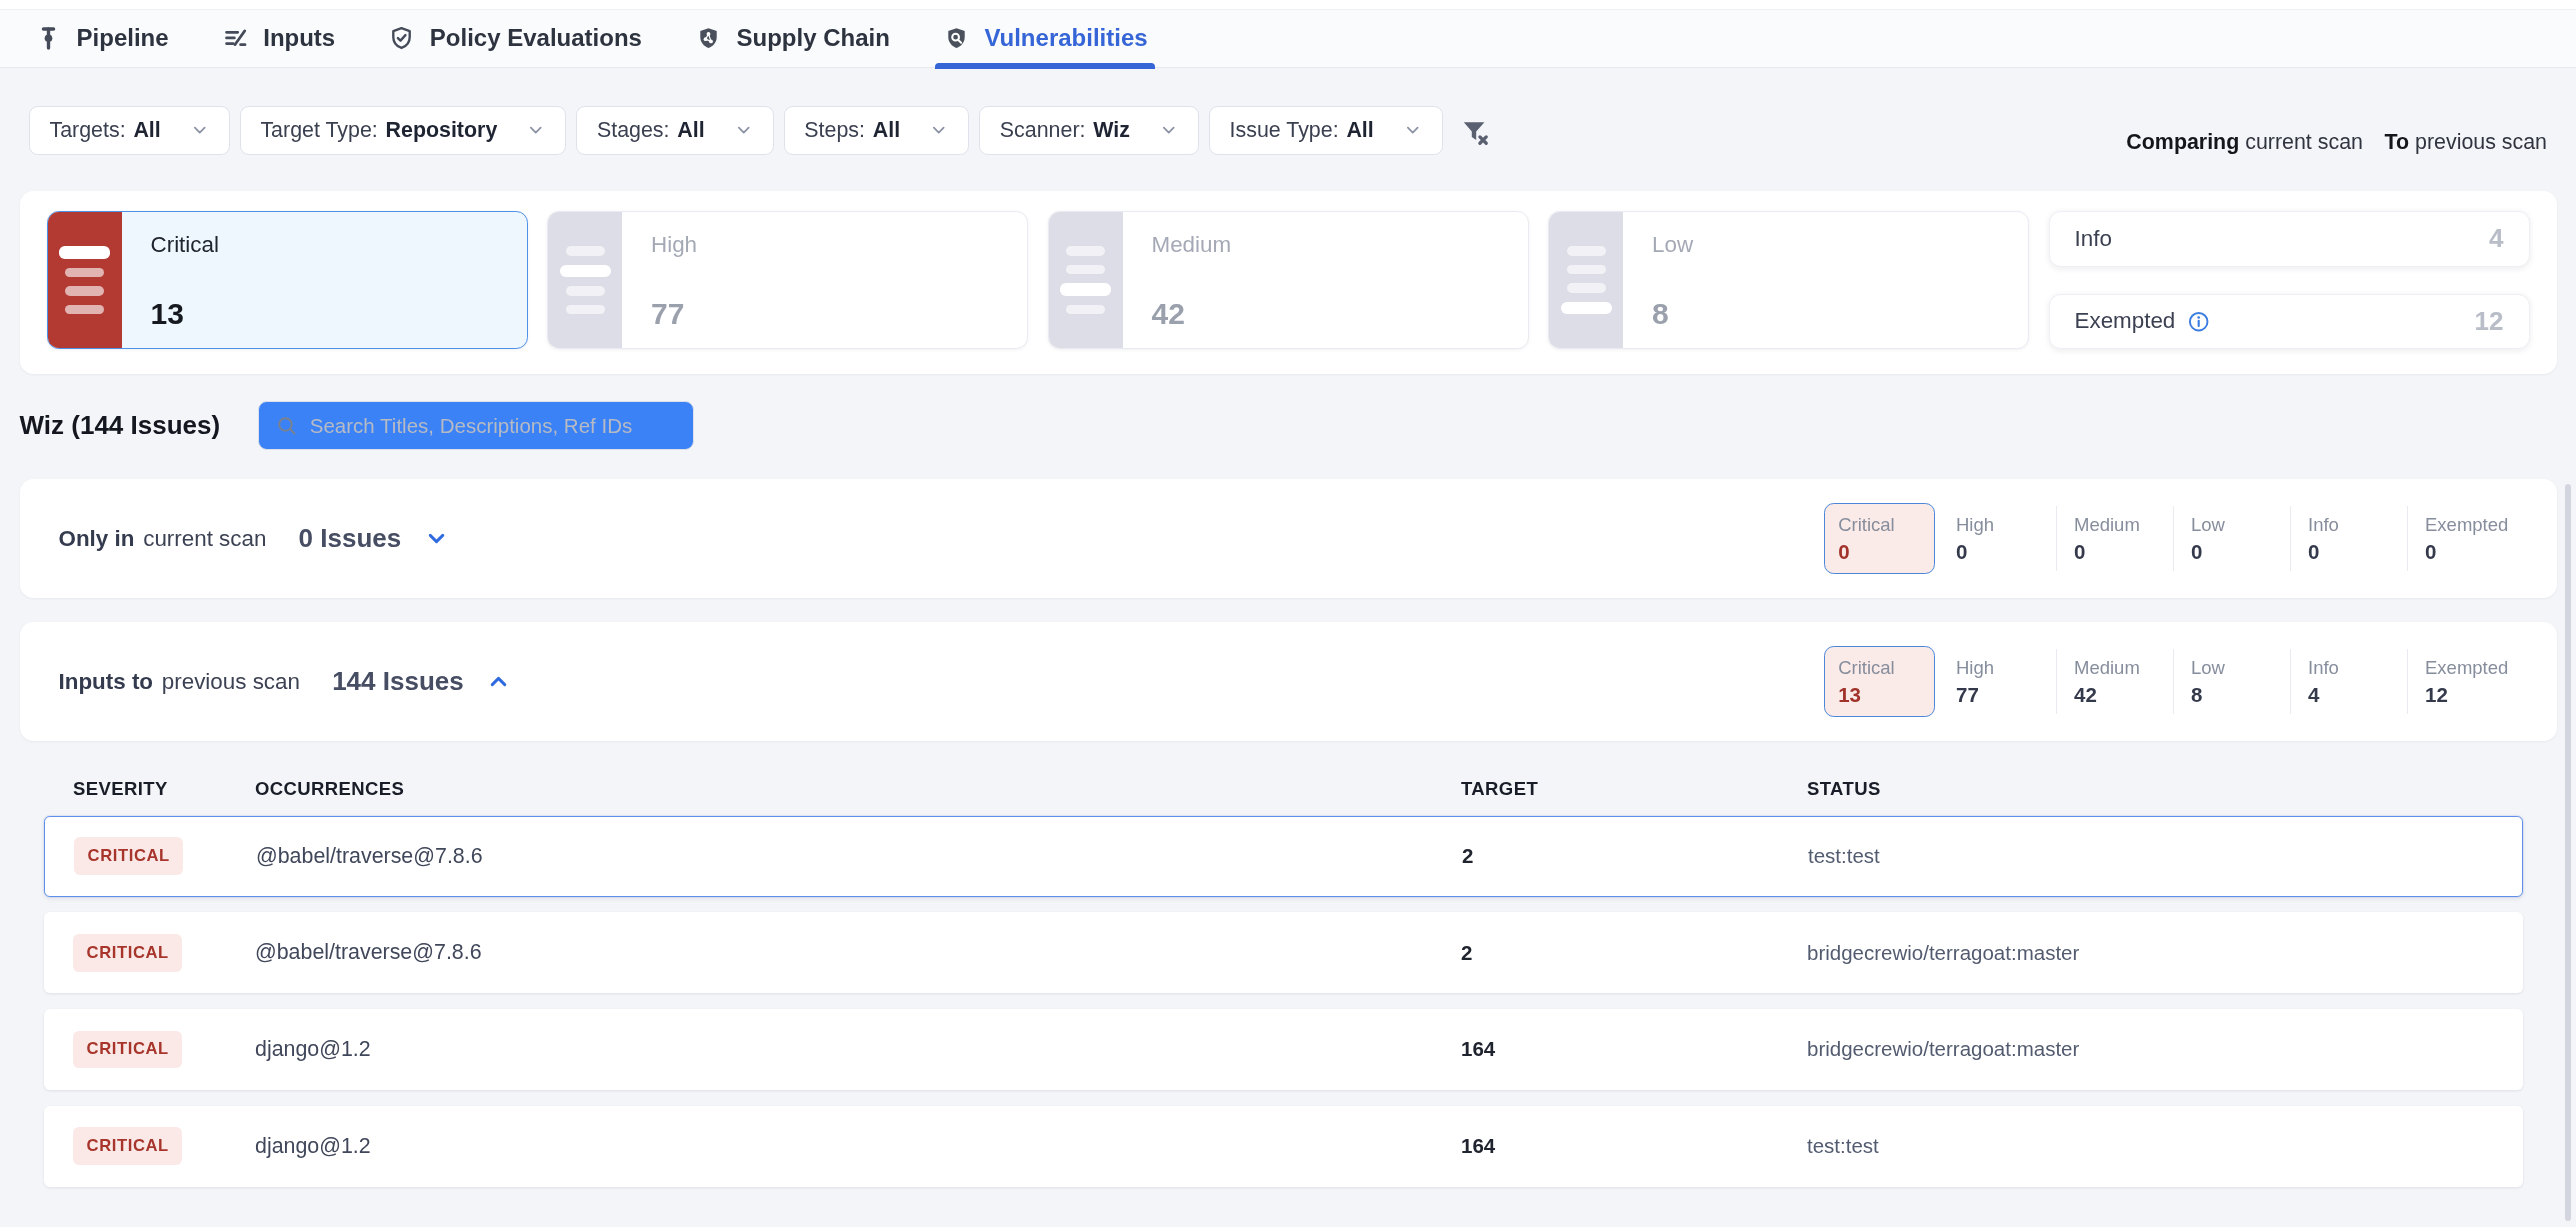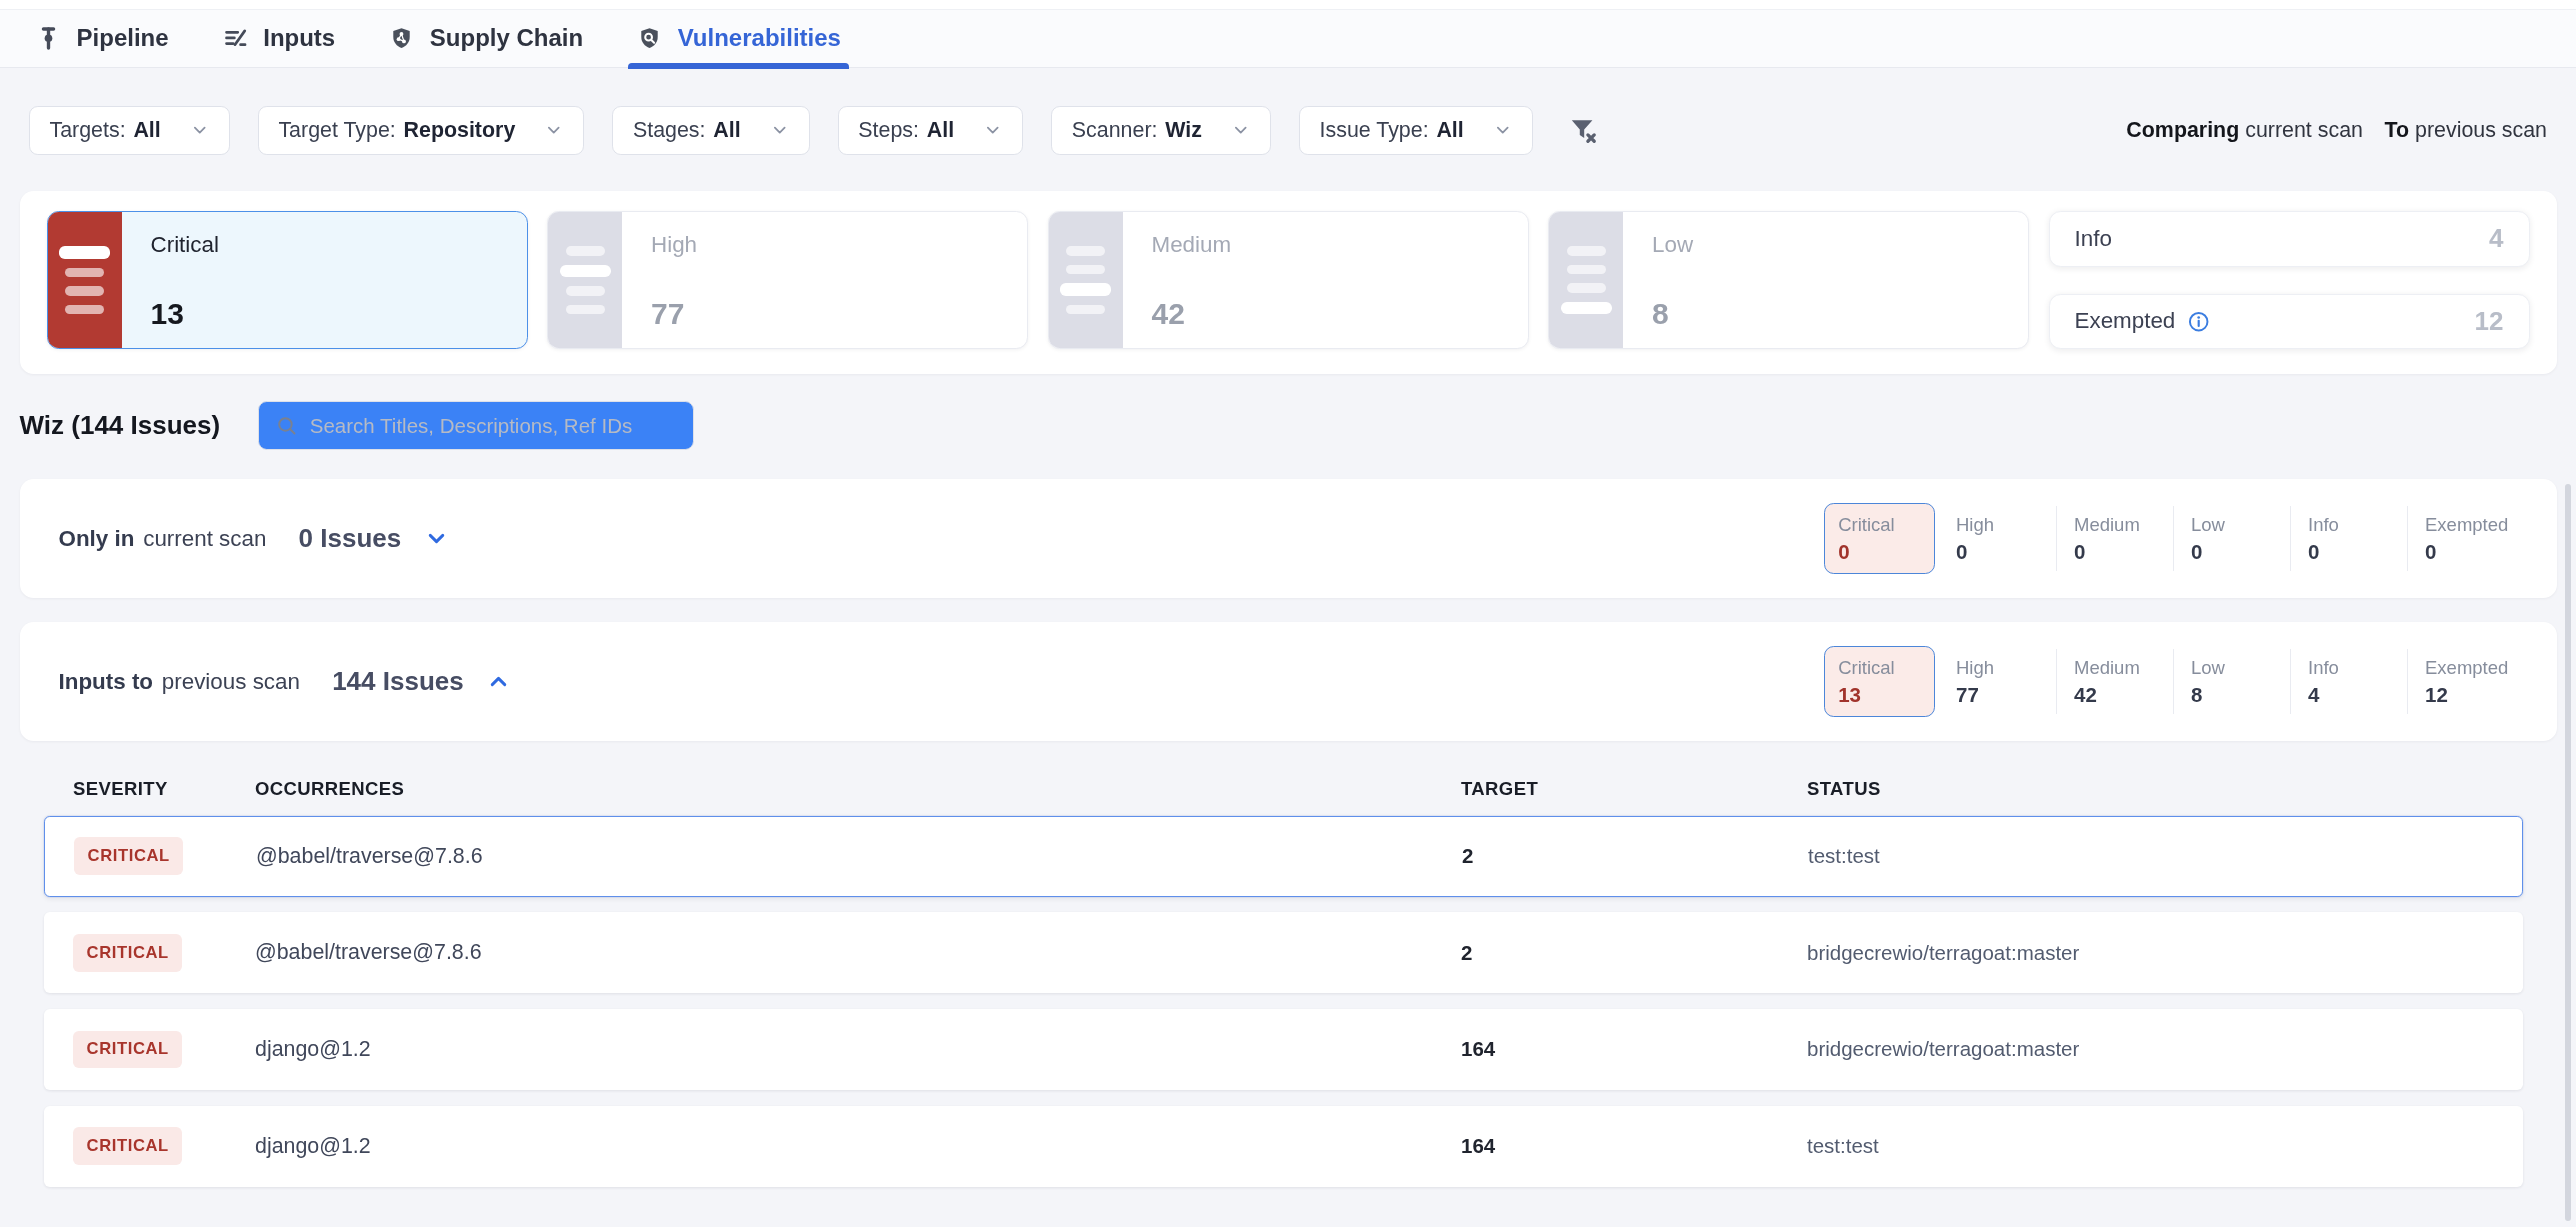--- a/index.html
+++ b/index.html
@@ -16,21 +16,21 @@
     height:58px; background:#fafbfd; border-bottom:1.9px solid #e7e9ef;
     display:flex; align-items:center; gap:53px; padding:0 35px;
   }
   .tab { display:flex; align-items:center; gap:14.6px; font-size:24px; font-weight:700;
          color:#2e3340; height:100%; position:relative; cursor:pointer; }
   .tab.active .tab-label { color:#3565d6; }
   .tab.active::after { content:""; position:absolute; left:-7.8px; right:-7.8px; bottom:-1.9px;
          height:5.8px; background:#3565d6; border-radius:3.9px 3.9px 0 0; }
 
   
-  .filter-row { display:flex; align-items:center; gap:28px; margin:38px 29px 0 29px; }
+  .filter-row { display:flex; align-items:flex-end; gap:10px; margin:38px 29px 0 29px; }
   .filter-btn { background:#fff; border:1px solid #dfe2ea; border-radius:8.8px; height:49px;
          display:flex; align-items:center; gap:7.8px; padding:0 19.5px; font-size:21.4px;
          color:#3a4050; cursor:pointer; white-space:nowrap; }
   .filter-btn .fval { font-weight:700; color:#1f2433; }
   .filter-btn .chev { margin-left:21.4px; }
   .iconbtn { background:none; border:none; cursor:pointer; padding:5.8px; }
   .comparing { margin-left:auto; font-size:21.4px; color:#30343f; white-space:nowrap; }
   .comparing b { color:#14161c; }
   .comparing .sp { display:inline-block; width:9.7px; }
 
@@ -130,20 +130,29 @@
     <span>
       <svg width="27" height="27" viewBox="0 0 24 24" fill="none">
         <path d="M4 6.5h10M4 11.5h7M4 16.5h6" stroke="#454b59" stroke-width="2.4" stroke-linecap="round"></path>
         <path d="M20.2 5.2L11.5 17.5" stroke="#454b59" stroke-width="2.4" stroke-linecap="round"></path>
         <path d="M16.5 17.5h4" stroke="#454b59" stroke-width="2.4" stroke-linecap="round"></path>
       </svg>
     </span>
     <span class="tab-label">Inputs</span>
   </div>
 
+  <div class="tab">
+    <span>
+      <svg width="27" height="27" viewBox="0 0 24 24" fill="none">
+        <path d="M12 2.8l7.3 2.6v5.2c0 4.7-3.1 8.3-7.3 9.8-4.2-1.5-7.3-5.1-7.3-9.8V5.4z" stroke="#454b59" stroke-width="2.1" stroke-linejoin="round"></path>
+        <path d="M8.8 11.6l2.3 2.3 4.4-4.9" stroke="#454b59" stroke-width="2.1" stroke-linecap="round" stroke-linejoin="round"></path>
+      </svg>
+    </span>
+    <span class="tab-label">Policy Evaluations</span>
+  </div>
 
   <div class="tab">
     <span>
       <svg width="27" height="27" viewBox="0 0 24 24" fill="none">
         <path d="M12 2.8l7.3 2.6v5.2c0 4.7-3.1 8.3-7.3 9.8-4.2-1.5-7.3-5.1-7.3-9.8V5.4z" fill="#4a505c"></path>
         <circle cx="12" cy="8" r="1.7" fill="#fff"></circle>
         <circle cx="9.4" cy="12.6" r="1.7" fill="#fff"></circle>
         <circle cx="14.2" cy="14.6" r="1.7" fill="#fff"></circle>
         <path d="M12 8l-2.6 4.6M9.4 12.6l4.8 2M14.2 14.6L12 8" stroke="#fff" stroke-width="1.1"></path>
       </svg>

